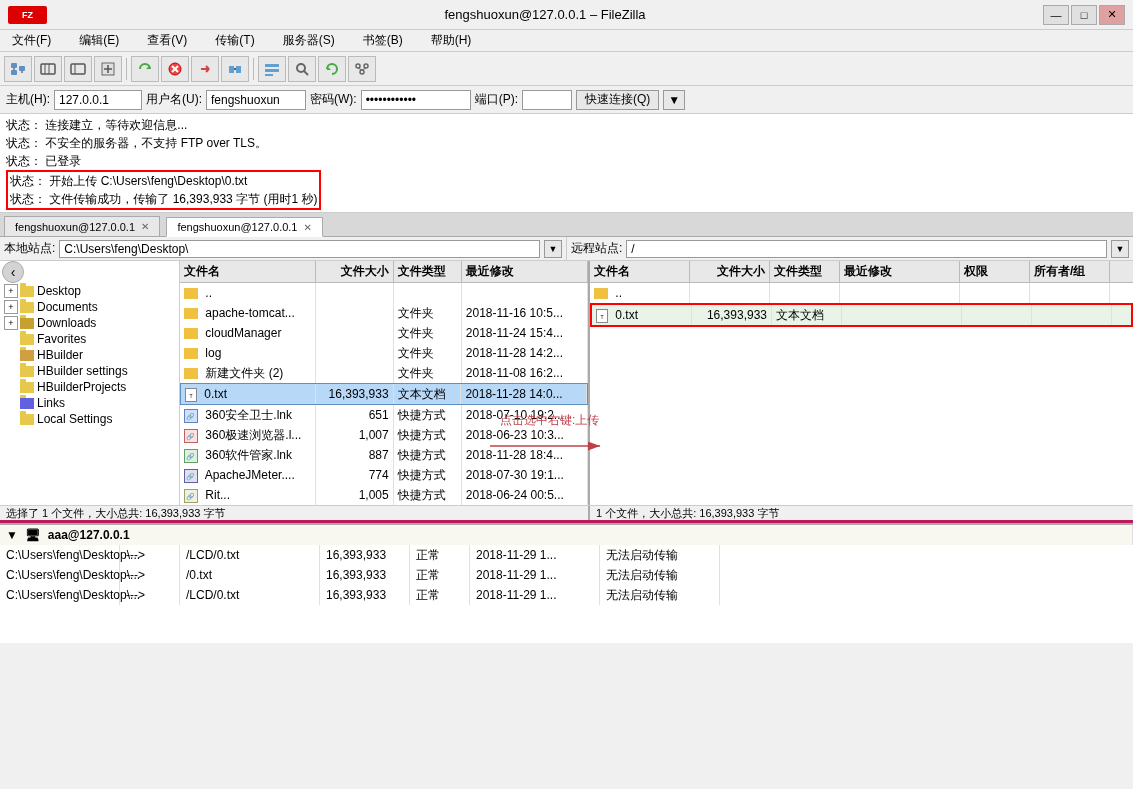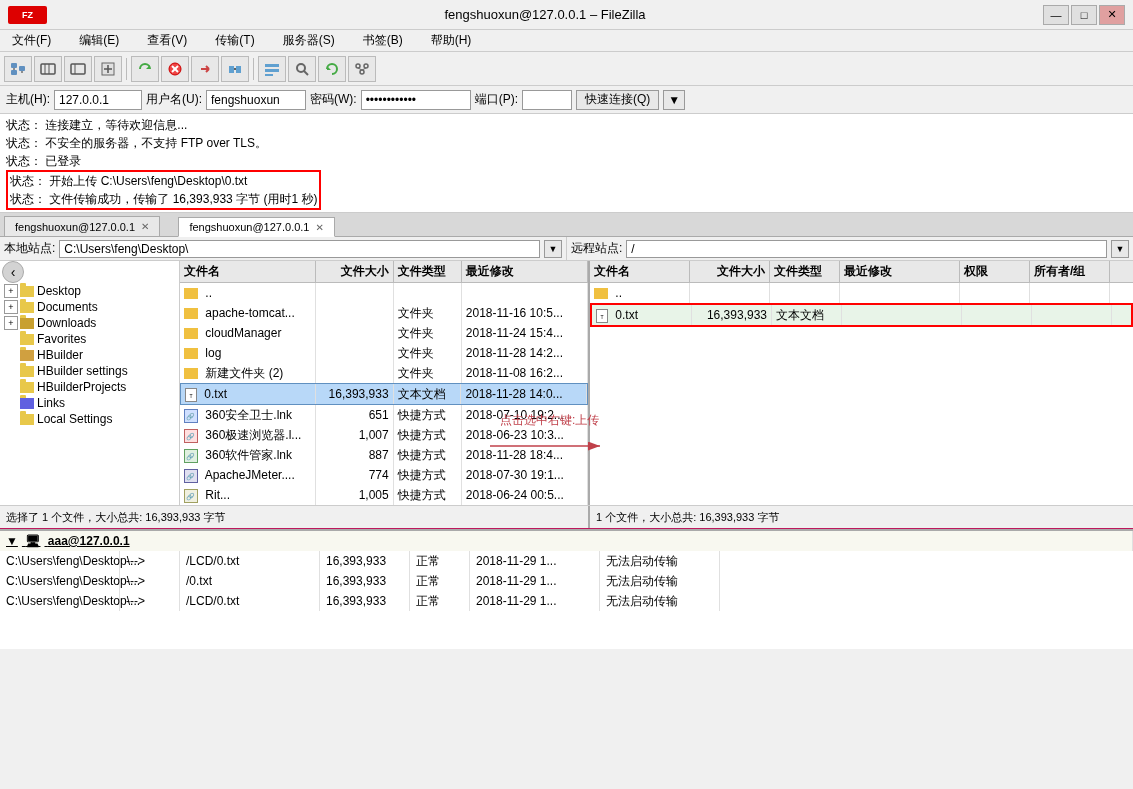--- a/index.html
+++ b/index.html
@@ -519,21 +519,21 @@
       <span>开始上传 C:\Users\feng\Desktop\0.txt</span>
     </div>
     <div class="status-line">
       <span>状态：</span>
       <span>文件传输成功，传输了 16,393,933 字节 (用时1 秒)</span>
     </div>
   </div>
 </div>
 
 <div class="tab-bar">
-  <div style="display:flex;align-items:flex-end;gap:18px;">
+  <div style="display:flex;align-items:flex-end;gap:6px;">
     <div class="tab">
       <span>fengshuoxun@127.0.0.1</span>
       <span class="tab-close">✕</span>
     </div>
     <div class="tab active">
       <span>fengshuoxun@127.0.0.1</span>
       <span class="tab-close">✕</span>
     </div>
   </div>
 </div>
@@ -760,32 +760,32 @@
           <marker id="arrowhead" markerWidth="8" markerHeight="6" refX="8" refY="3" orient="auto">
             <polygon points="0 0, 8 3, 0 6" fill="#c0404a"></polygon>
           </marker>
         </defs>
         <line x1="20" y1="20" x2="130" y2="20" stroke="#c0404a" stroke-width="1.5" marker-end="url(#arrowhead)"></line>
       </svg>
       <div style="position:absolute;top:-14px;left:30px;color:#c0404a;font-size:12px;white-space:nowrap;">点击选中右键:上传</div>
     </div>
   </div>
 
-  <div style="display:flex;background:#f0f0f0;border-top:1px solid #ccc;border-bottom:1px solid #be185d;height:24px;">
+  <div style="display:flex;background:#f0f0f0;border-top:1px solid #ccc;border-bottom:3px solid #be185d;height:18px;">
     <div style="flex:0 0 590px;padding:0 6px;font-size:11px;display:flex;align-items:center;border-right:2px solid #aaa;">
       <span>选择了 1 个文件，大小总共: 16,393,933 字节</span>
     </div>
     <div style="flex:1;padding:0 6px;font-size:11px;display:flex;align-items:center;">
       <span>1 个文件，大小总共: 16,393,933 字节</span>
     </div>
   </div>
 
   <div class="transfer-queue">
 
-    <div class="queue-row" style="background:#f8f8f0;text-decoration:underline;">
+    <div class="queue-row" style="background:#f8f8f0;">
       <div class="queue-cell" style="width:100%;font-weight:bold;">
         <span style="margin-right:4px;">▼</span>
         <span style="margin-right:4px;">🖥</span>
         <span>aaa@127.0.0.1</span>
       </div>
     </div>
 
     <div class="queue-row">
       <div class="queue-cell qc-server">C:\Users\feng\Desktop\...</div>
       <div class="queue-cell qc-direction">---&gt;</div>

